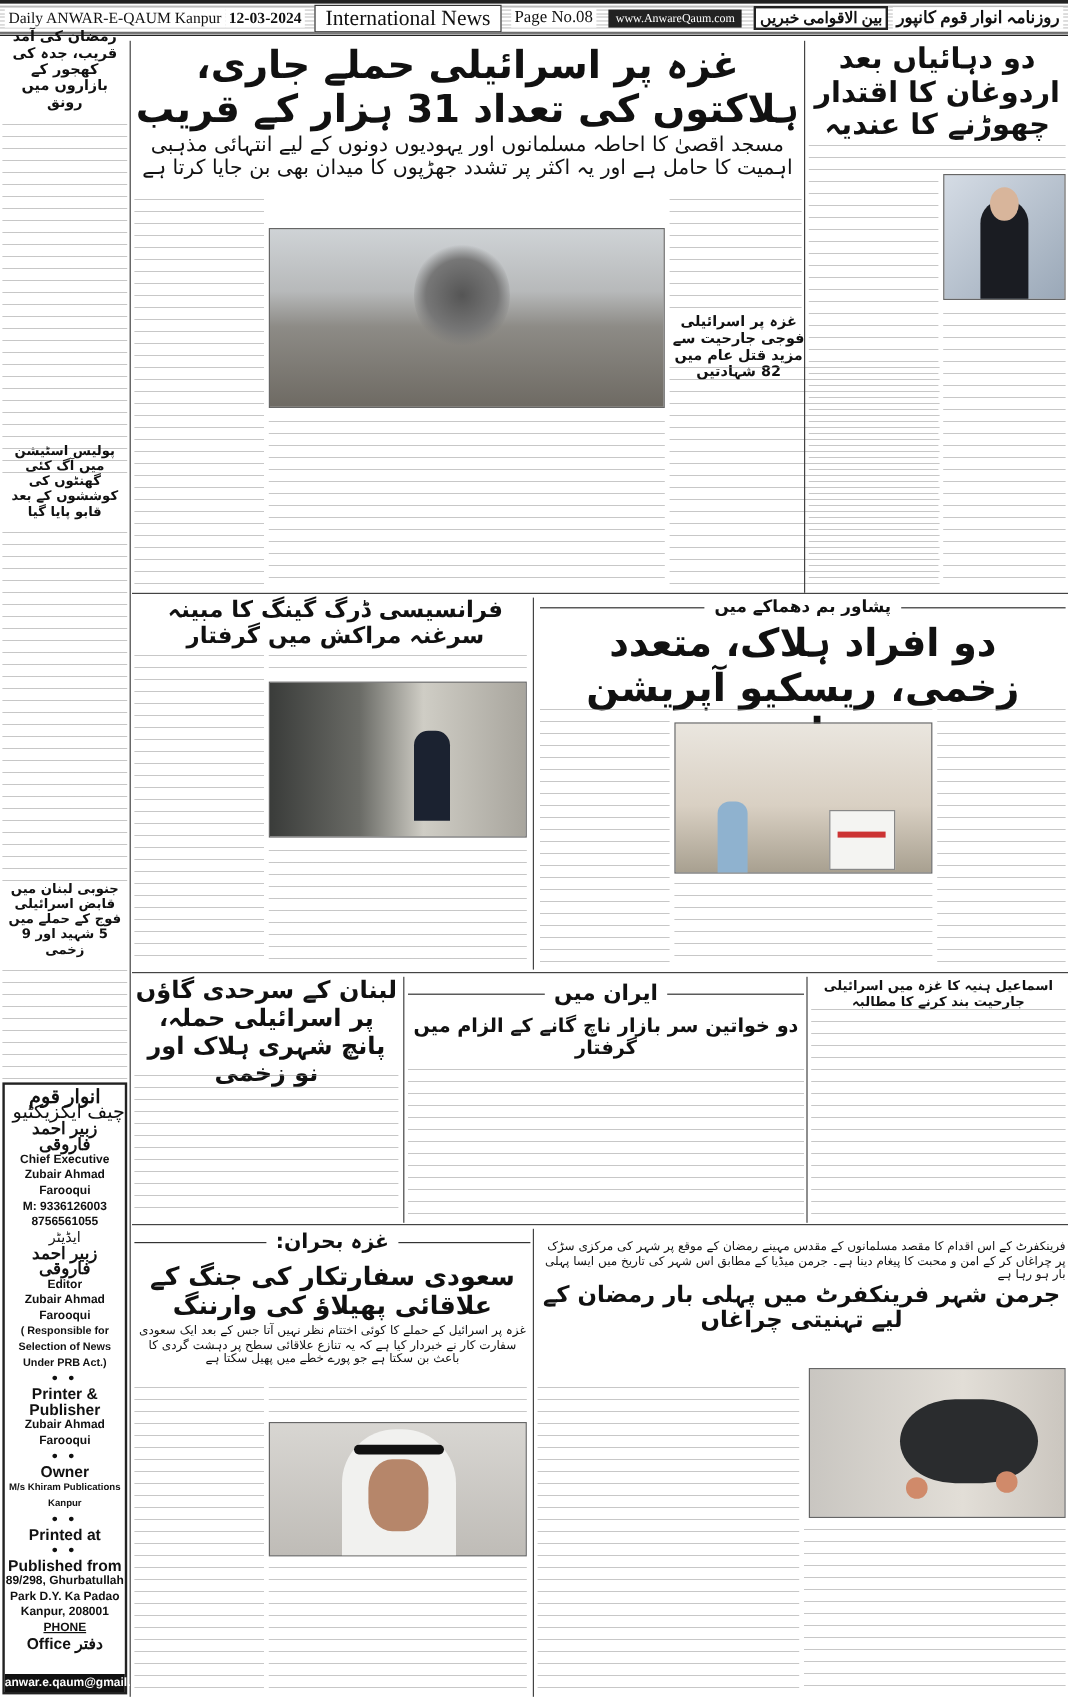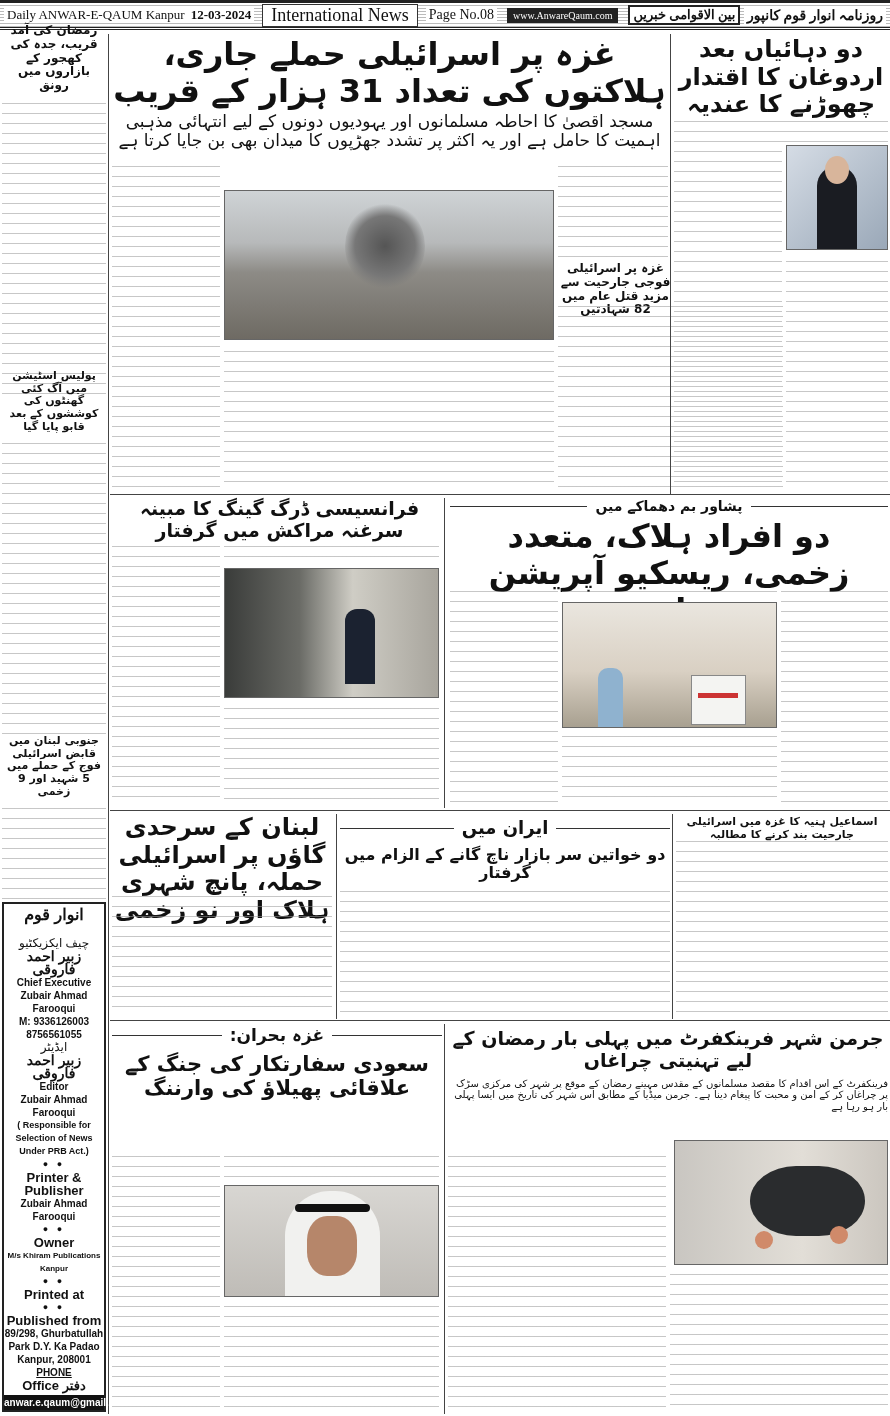--- a/index.html
+++ b/index.html
@@ -50,21 +50,21 @@
   <div class="lines" style="height:300px;margin-top:4px;"></div>
 </div>
 <div class="abs" style="left:2px;top:735px;width:104px;">
   <div class="hl" style="font-size:11px;">جنوبی لبنان میں قابض اسرائیلی فوج کے حملے میں 5 شہید اور 9 زخمی</div>
   <div class="lines" style="height:100px;margin-top:4px;"></div>
 </div>
 <div class="abs rule-v" style="left:108px;top:34px;height:1380px;"></div>
 
 <div class="abs imprint">
   <div class="imp-l urdu" style="text-align:center;font-size:16px !important;margin-top:4px;">انوار قوم</div>
-  <div class="urdu" style="text-align:center;font-size:12px;margin-top:16px;">چیف ایکزیکٹیو</div>
+  <div class="urdu" style="font-size:16px;">چیف ایکزیکٹیو</div>
   <div class="urdu" style="text-align:center;font-size:14px;font-weight:bold;">زبیر احمد فاروقی</div>
   <div class="imp-b">Chief Executive</div>
   <div class="imp-b">Zubair Ahmad Farooqui</div>
   <div class="imp-b">M: 9336126003</div>
   <div class="imp-b">8756561055</div>
   <div class="urdu" style="text-align:center;font-size:12px;">ایڈیٹر</div>
   <div class="urdu" style="text-align:center;font-size:14px;font-weight:bold;">زبیر احمد فاروقی</div>
   <div class="imp-b">Editor</div>
   <div class="imp-b">Zubair Ahmad Farooqui</div>
   <div class="imp-b" style="font-size:9px;">( Responsible for Selection of News Under PRB Act.)</div>
@@ -139,21 +139,21 @@
   <div style="position:absolute;left:135px;top:90px;width:40px;height:5px;background:#c33;"></div>
   <div style="position:absolute;left:35px;top:65px;width:25px;height:60px;background:#8fb2cf;border-radius:10px 10px 0 0;"></div>
 </div>
 <div class="abs lines" style="left:562px;top:585px;width:215px;height:15px;"></div>
 <div class="abs lines" style="left:562px;top:730px;width:215px;height:75px;"></div>
 <div class="abs lines" style="left:781px;top:585px;width:107px;height:220px;"></div>
 
 <div class="abs rule-h" style="left:110px;top:810px;width:780px;"></div>
 
 <div class="abs" style="left:112px;top:814px;width:220px;">
-  <div class="hl" style="font-size:24px;">لبنان کے سرحدی گاؤں پر اسرائیلی حملہ، پانچ شہری ہلاک اور نو زخمی</div>
+  <div class="hl" style="font-size:20px;">لبنان کے سرحدی گاؤں پر اسرائیلی حملہ، پانچ شہری ہلاک اور نو زخمی</div>
 </div>
 <div class="abs lines" style="left:112px;top:890px;width:220px;height:125px;"></div>
 <div class="abs rule-v" style="left:336px;top:814px;height:205px;"></div>
 
 <div class="abs kicker-wrap" style="left:340px;top:818px;width:330px;">
   <div class="line"></div>
   <div class="hl" style="font-size:18px;">ایران میں</div>
   <div class="line"></div>
 </div>
 <div class="abs" style="left:340px;top:846px;width:330px;">
@@ -169,34 +169,35 @@
 
 <div class="abs rule-h" style="left:110px;top:1020px;width:780px;"></div>
 
 <div class="abs kicker-wrap" style="left:112px;top:1026px;width:330px;">
   <div class="line"></div>
   <div class="hl" style="font-size:17px;">غزہ بحران:</div>
   <div class="line"></div>
 </div>
 <div class="abs" style="left:112px;top:1052px;width:330px;">
   <div class="hl" style="font-size:21px;">سعودی سفارتکار کی جنگ کے علاقائی پھیلاؤ کی وارننگ</div>
+  <div class="hl" style="font-size:10px;font-weight:normal;margin-top:4px;">غزہ پر اسرائیل کے حملے کا کوئی اختتام نظر نہیں آتا جس کے بعد ایک سعودی سفارت کار نے خبردار کیا ہے کہ یہ تنازع علاقائی سطح پر دہشت گردی کا باعث بن سکتا ہے جو پورے خطے میں پھیل سکتا ہے</div>
 </div>
 <div class="abs lines" style="left:112px;top:1150px;width:108px;height:262px;"></div>
 <div class="abs lines" style="left:224px;top:1150px;width:215px;height:32px;"></div>
 <div class="abs photo" style="left:224px;top:1185px;width:215px;height:112px;background:linear-gradient(to bottom,#d8d6d2,#bfbcb7);">
   <div style="position:absolute;left:60px;top:5px;width:95px;height:107px;background:#f1f1ef;border-radius:45px 45px 0 0;"></div>
   <div style="position:absolute;left:82px;top:30px;width:50px;height:60px;background:#b6866a;border-radius:40%;"></div>
   <div style="position:absolute;left:70px;top:18px;width:75px;height:8px;background:#111;border-radius:4px;"></div>
 </div>
 <div class="abs lines" style="left:224px;top:1300px;width:215px;height:112px;"></div>
 <div class="abs rule-v" style="left:444px;top:1024px;height:390px;"></div>
 <div class="abs lines" style="left:448px;top:1150px;width:218px;height:262px;"></div>
 
 <div class="abs" style="left:448px;top:1028px;width:440px;">
+  <div class="hl" style="font-size:10px;font-weight:normal;margin-top:6px;text-align:right;">فرینکفرٹ کے اس اقدام کا مقصد مسلمانوں کے مقدس مہینے رمضان کے موقع پر شہر کی مرکزی سڑک پر چراغاں کر کے امن و محبت کا پیغام دینا ہے۔ جرمن میڈیا کے مطابق اس شہر کی تاریخ میں ایسا پہلی بار ہو رہا ہے</div>
   <div class="hl" style="font-size:19px;">جرمن شہر فرینکفرٹ میں پہلی بار رمضان کے لیے تہنیتی چراغاں</div>
-  <div class="hl" style="font-size:10px;font-weight:normal;margin-top:6px;text-align:right;">فرینکفرٹ کے اس اقدام کا مقصد مسلمانوں کے مقدس مہینے رمضان کے موقع پر شہر کی مرکزی سڑک پر چراغاں کر کے امن و محبت کا پیغام دینا ہے۔ جرمن میڈیا کے مطابق اس شہر کی تاریخ میں ایسا پہلی بار ہو رہا ہے</div>
 </div>
 <div class="abs photo" style="left:674px;top:1140px;width:214px;height:125px;background:linear-gradient(to right,#c9c6c1,#e2ded7 60%,#cbc6bf);">
   <div style="position:absolute;left:75px;top:25px;width:115px;height:70px;background:#2a2c2e;border-radius:40% 40% 40% 40% / 50% 50% 50% 50%;"></div>
   <div style="position:absolute;left:80px;top:90px;width:18px;height:18px;background:#d08a6a;border-radius:50%;"></div>
   <div style="position:absolute;left:155px;top:85px;width:18px;height:18px;background:#d08a6a;border-radius:50%;"></div>
 </div>
 <div class="abs lines" style="left:670px;top:1268px;width:218px;height:144px;"></div>
 
 </body></html>

